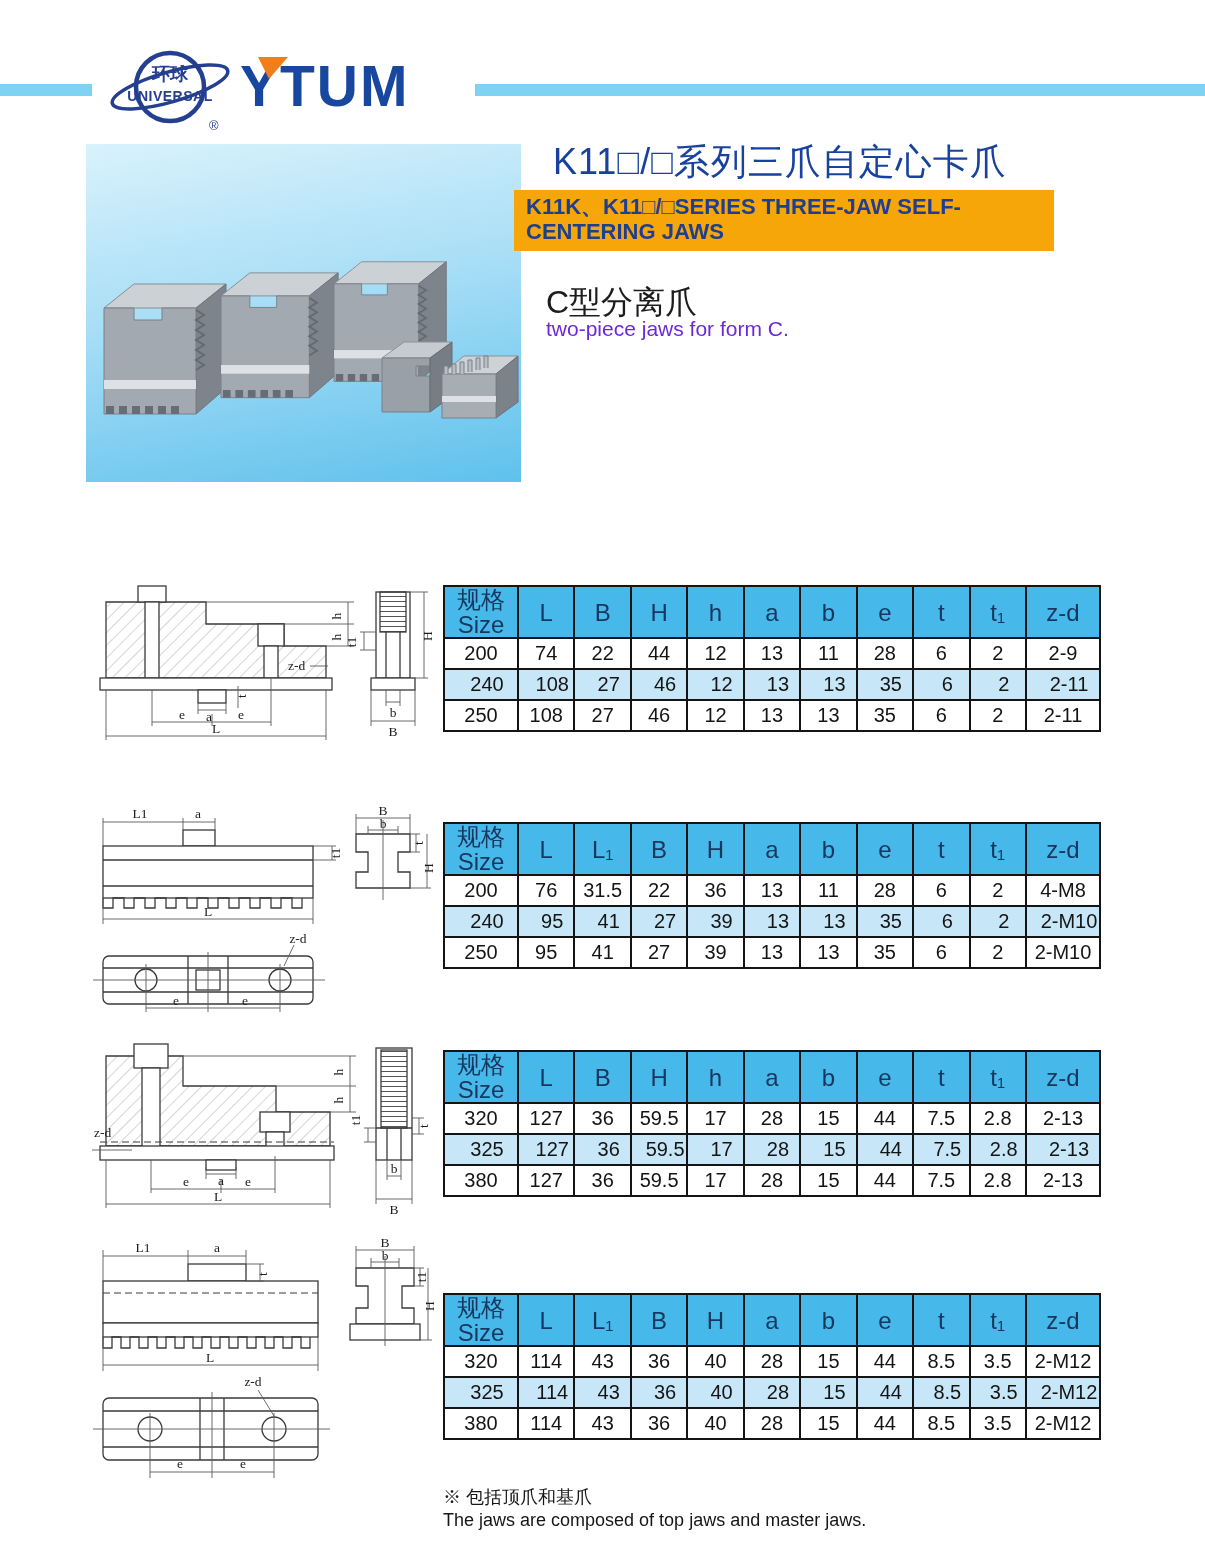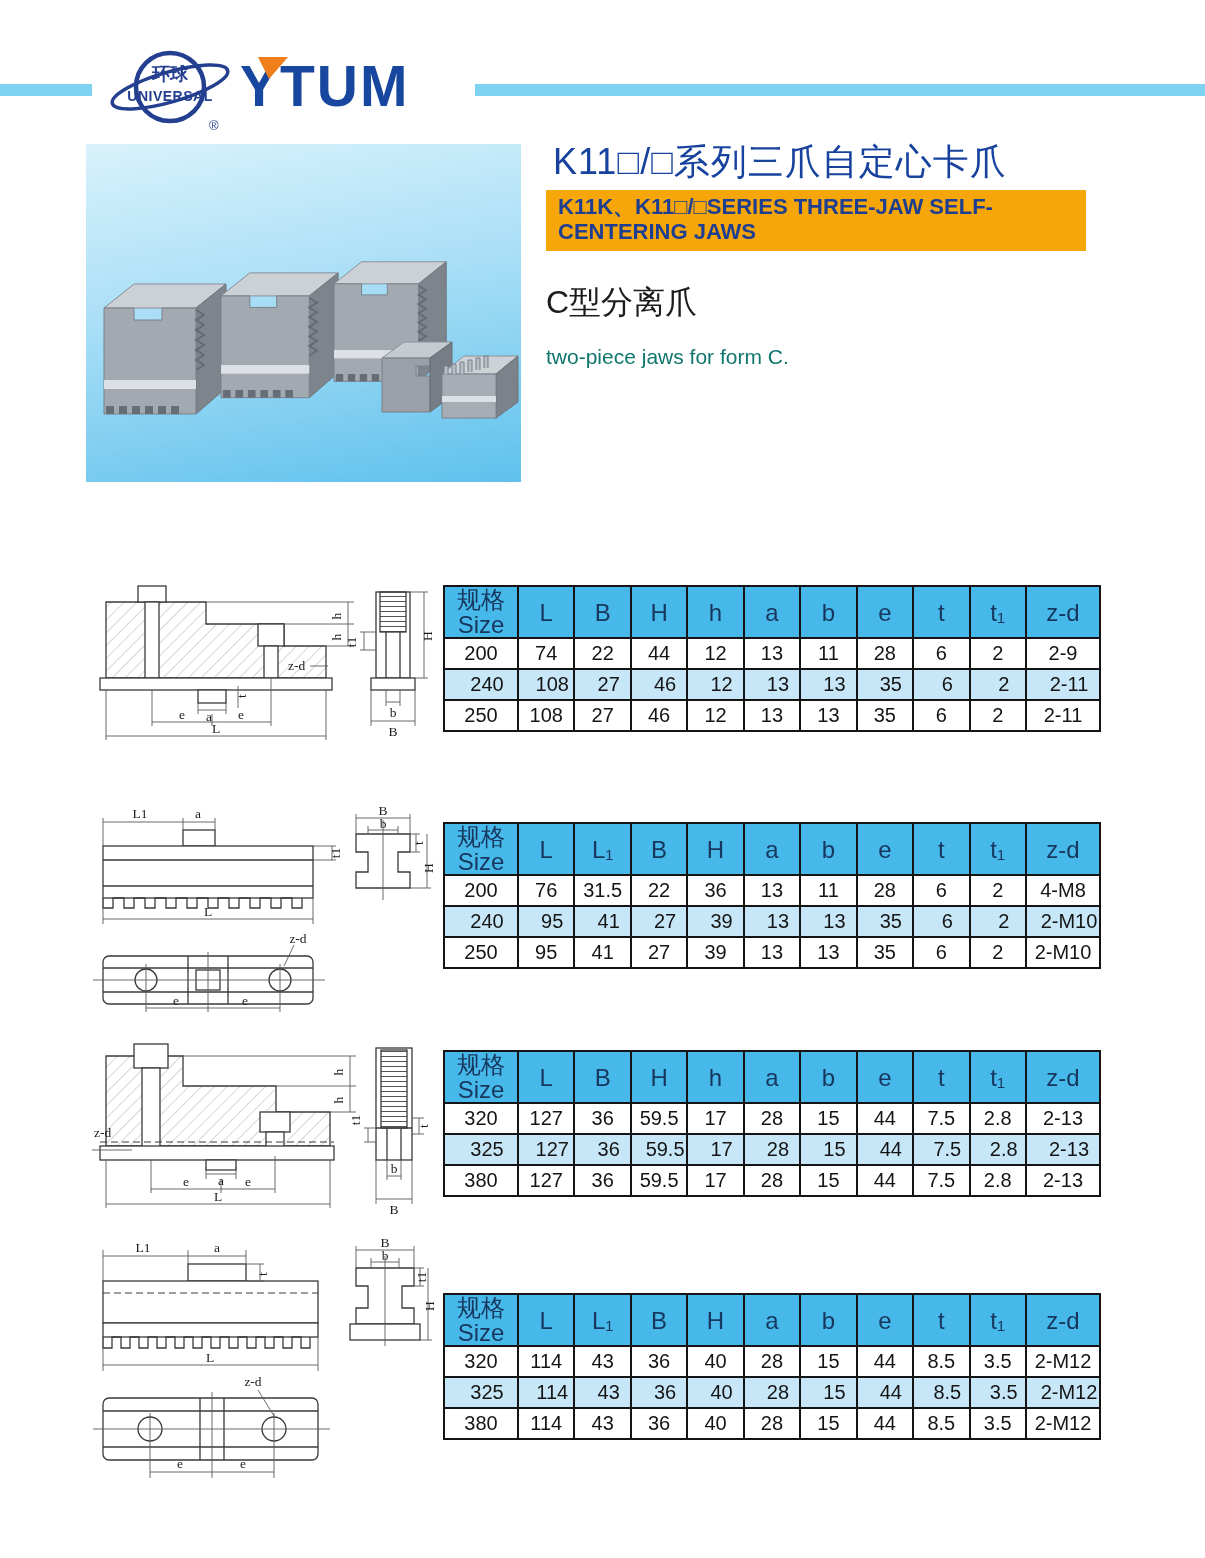--- a/index.html
+++ b/index.html
@@ -11,25 +11,25 @@
   #bar-right{left:475px;top:84px;width:730px;}
 
   #logo-globe{position:absolute;left:106px;top:40px;width:136px;height:96px;}
   #brand-name{position:absolute;left:240px;top:54px;width:225px;height:64px;}
 
   #photo{position:absolute;left:86px;top:144px;width:435px;height:338px;
          background:linear-gradient(170deg,#d9f2fc 0%,#a8def6 45%,#5fc1ec 100%);}
 
   #page-title{position:absolute;left:546px;top:138px;width:620px;
       font-size:36px;font-weight:400;color:var(--brand-navy,#17429e);letter-spacing:1px;margin-left:7px;}
-  #banner{position:absolute;left:546px;top:190px;width:516px;min-height:40px;
+  #banner{position:absolute;left:514px;top:190px;width:516px;min-height:40px;
       background:var(--banner-orange,#f6a609);color:#1d3e91;font-weight:bold;
       font-size:22px;line-height:1.12;padding:5px 12px 7px 12px;}
   #subtitle-cn{position:absolute;left:546px;top:281px;font-size:32px;color:#1c1c1c;}
-  #subtitle-en{position:absolute;left:546px;top:317px;font-size:21px;color:#0f766e;margin-top:28px;}
+  #subtitle-en{position:absolute;left:546px;top:317px;font-size:21px;color:#6d28d9;}
 
   .drw{position:absolute;left:88px;width:350px;}
   #drw1{top:574px;height:170px;}
   #drw2{top:806px;height:210px;}
   #drw3{top:1034px;height:187px;}
   #drw4{top:1236px;height:247px;}
   .drw svg{width:100%;height:100%;}
   .dlb{font-family:"Liberation Serif",serif;font-size:13.5px;fill:#1c1c1c;}
 
   table.tbl{position:absolute;left:443px;width:658px;border-collapse:collapse;
@@ -615,14 +615,18 @@
           <td>28</td>
           <td>15</td>
           <td>44</td>
           <td>8.5</td>
           <td>3.5</td>
           <td>2-M12</td>
         </tr>
       </tbody>
     </table>
 
+  <div id="footnote">
+    <div>※ 包括顶爪和基爪</div>
+    <div>The jaws are composed of top jaws and master jaws.</div>
+  </div>
 
 </div>
 
 </body></html>

